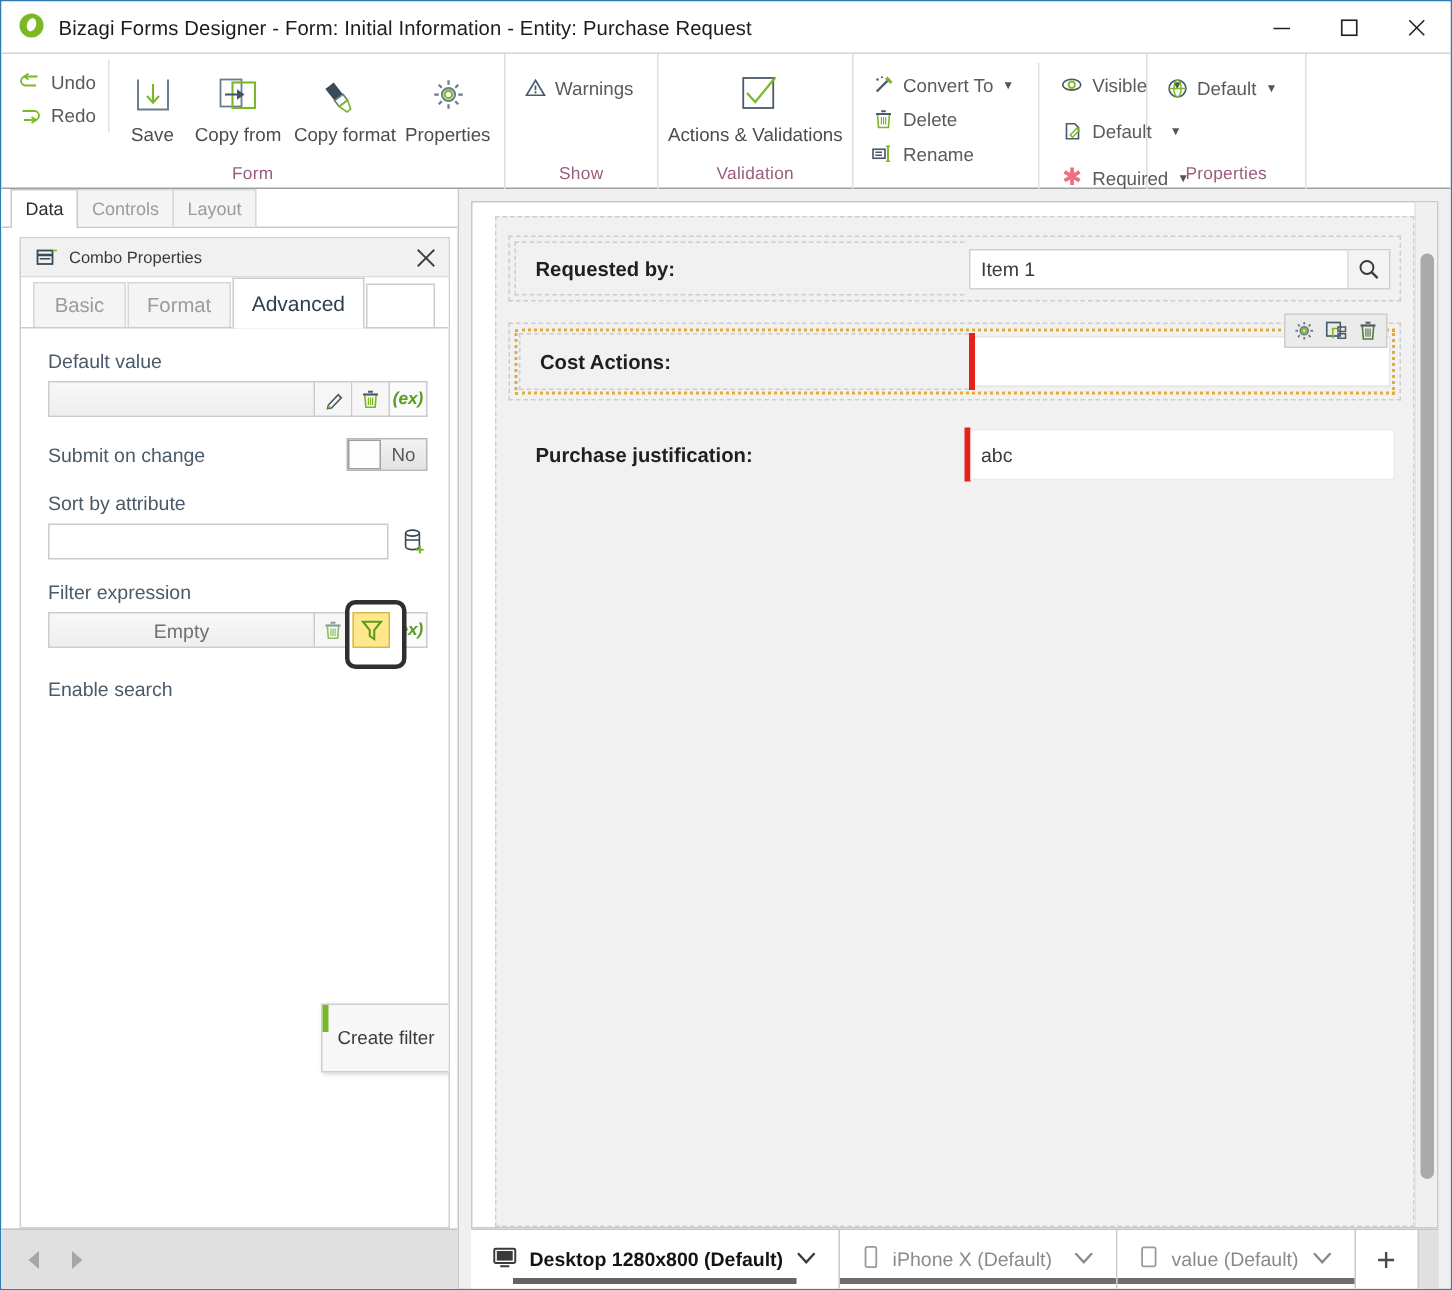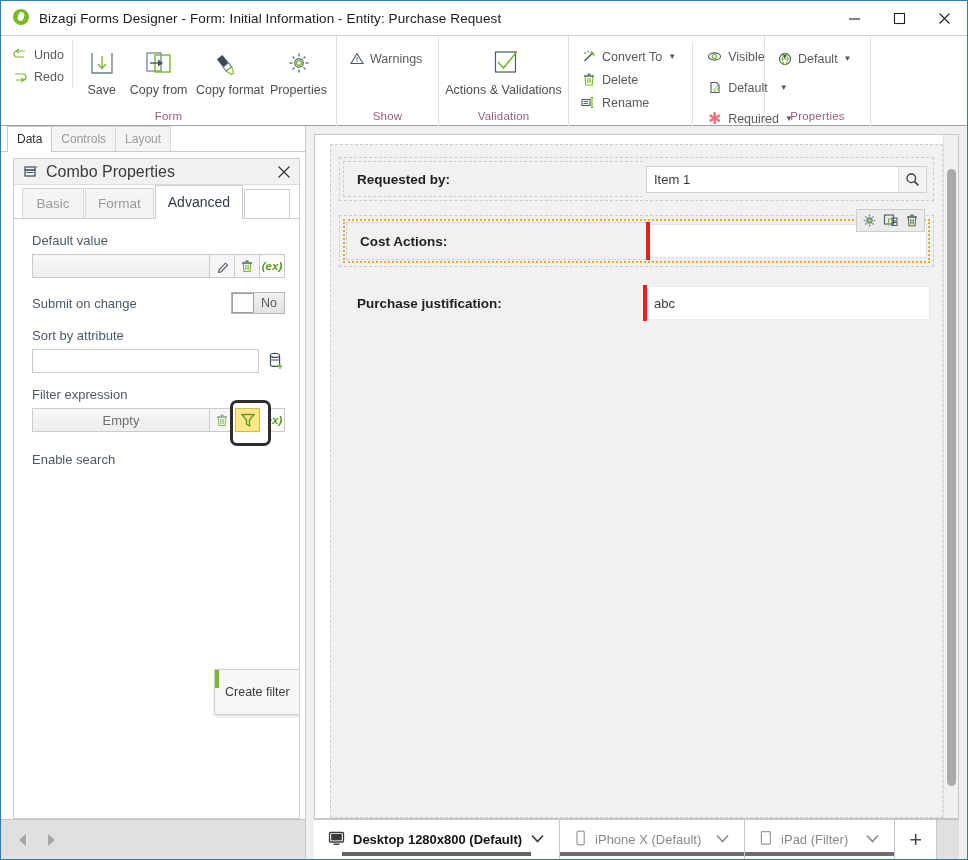--- a/index.html
+++ b/index.html
@@ -137,21 +137,21 @@
     min-height: 0;
   }
   #props-header {
     height: 26px; min-height: 26px;
     background: #f1f1f1;
     display: flex; align-items: center;
     padding: 0 4px 0 10px;
     border-bottom: 1px solid #dcdcdc;
   }
   #props-header .ph-ic { margin-right: 7px; display:flex; }
-  #props-title { flex: 1; font-size: 16px; color: #3b3b3b; }
+  #props-title { flex: 1; font-size: 11px; color: #3b3b3b; }
   #props-close {
     width: 22px; height: 22px; display: flex; align-items: center; justify-content: center;
     color: #3b3b3b;
   }
 
   #props-subtabs {
     height: 34px; min-height: 34px; display: flex; align-items: flex-end;
     background: #ffffff; padding-left: 8px;
     border-bottom: 1px solid #cccccc;
   }
@@ -837,21 +837,21 @@
               </svg>
           </span>
           <div class="underline" style="left:0;right:0;background:#6e6e6e"></div>
         </div>
         <div class="dev-tab" style="min-width:150px">
           <span>
             <svg width="14" height="16" viewBox="0 0 14 16">
                 <rect x="2.4" y="1.6" width="9" height="12.6" rx="1" fill="none" stroke="#9a9a9a" stroke-width="1.2"></rect>
               </svg>
           </span>
-          <span class="dlabel">iPad (Filter)</span>
+          <span class="dlabel">value (Default)</span>
           <span>
             <svg width="15" height="11" viewBox="0 0 15 11">
                 <path d="M2 2.5 L7.5 8.5 L13 2.5" fill="none" stroke="#8a8a8a" stroke-width="1.6"></path>
               </svg>
           </span>
           <div class="underline" style="left:0;right:0;background:#6e6e6e"></div>
         </div>
         <div class="dev-add">+</div>
         <div class="dev-rest"></div>
       </div>

